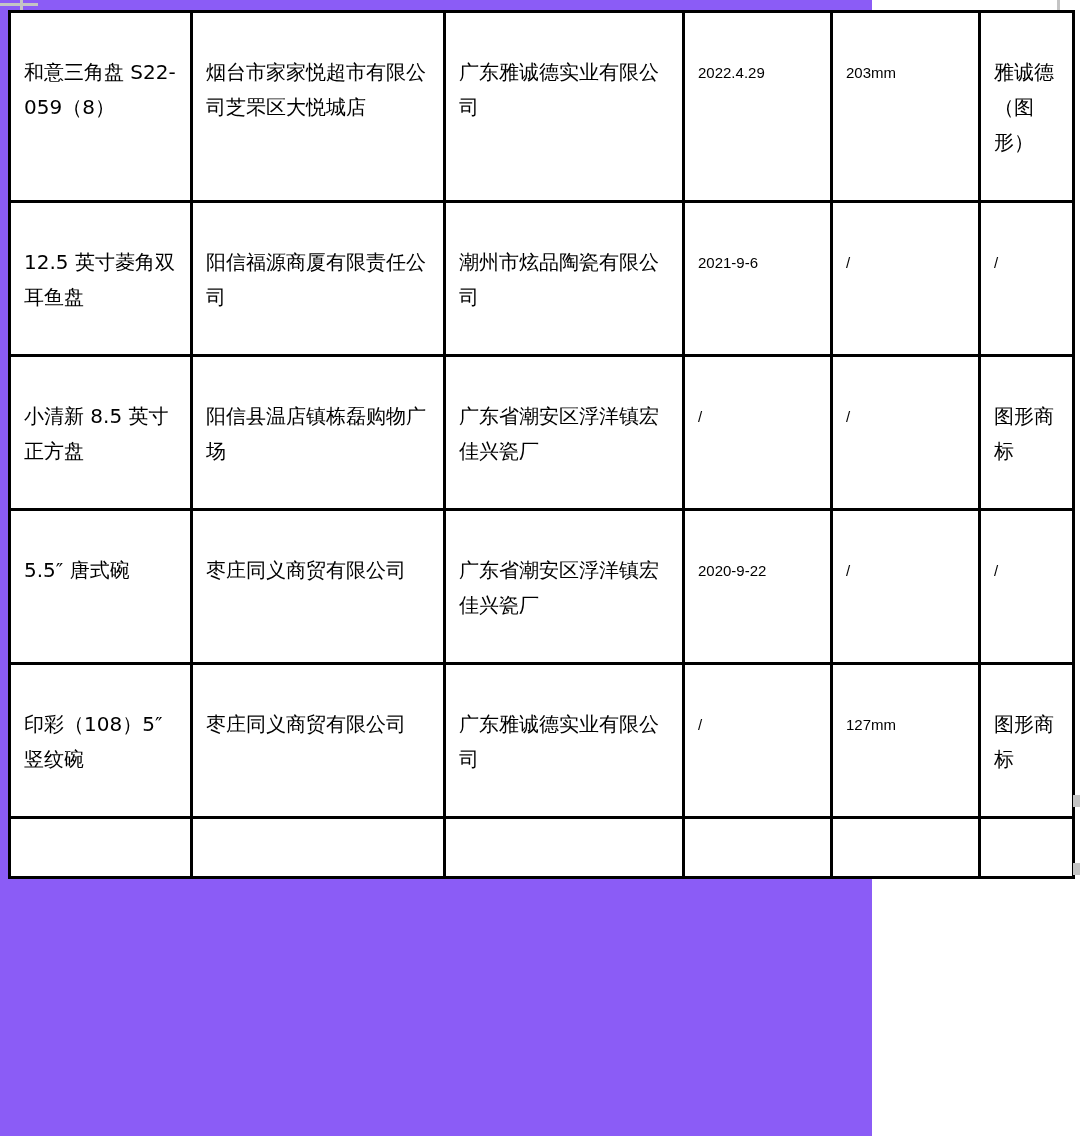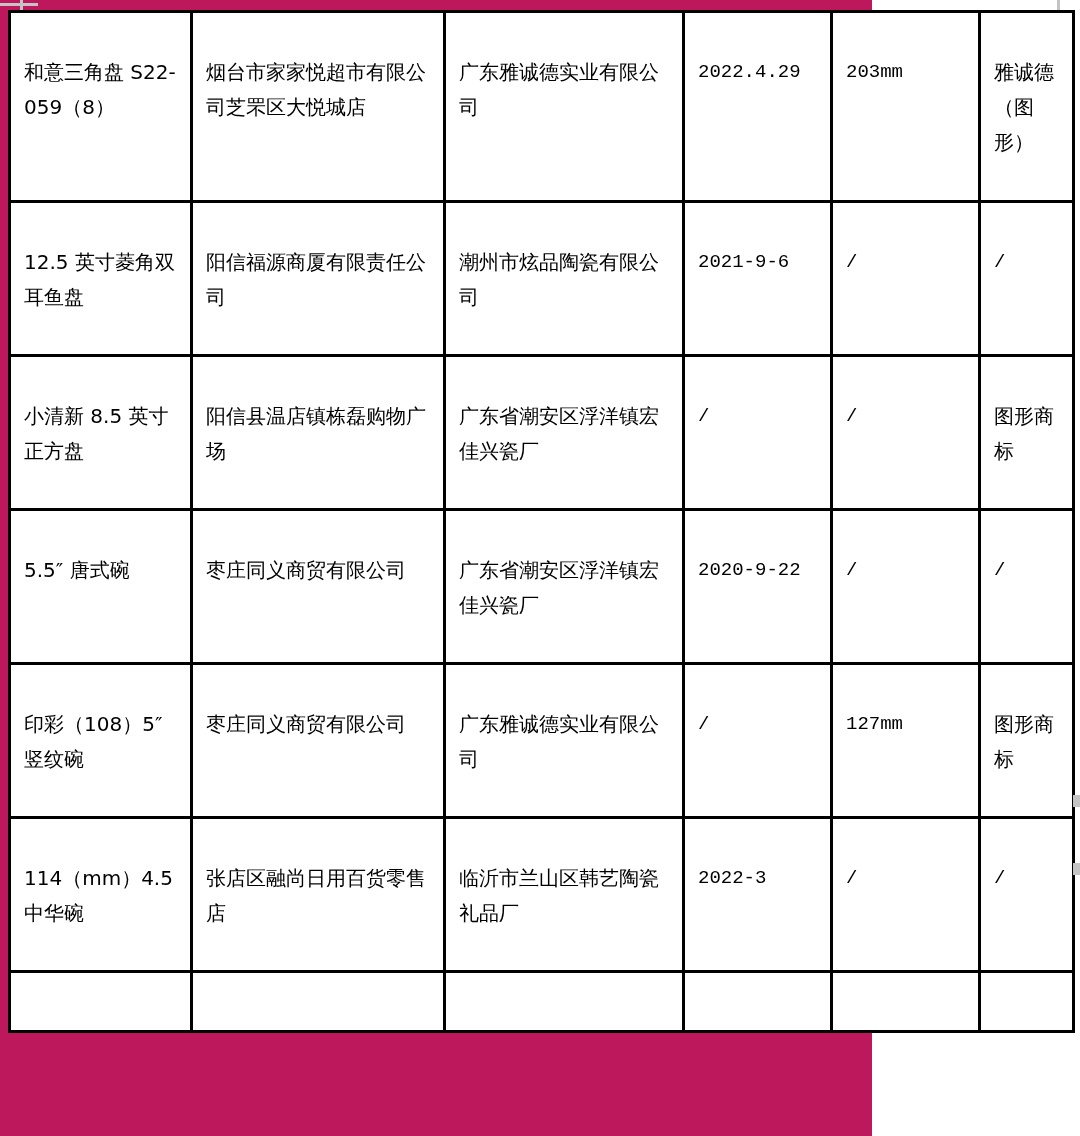--- a/index.html
+++ b/index.html
@@ -8,21 +8,21 @@
     width: 1080px;
     height: 1136px;
     overflow: hidden;
     background: #ffffff;
     font-family: "DejaVu Sans", sans-serif;
   }
   .doc-page {
     position: relative;
     width: 872px;
     height: 1136px;
-    background: #be185d;
+    background: #8b5cf6;
   }
   table.product-table {
     position: absolute;
     left: 8px;
     top: 10px;
     width: 1064px;
     border-collapse: collapse;
     table-layout: fixed;
     border: 3px solid #000000;
   }
@@ -31,22 +31,22 @@
     vertical-align: top;
     padding: 42px 14px 8px 13px;
     font-size: 20px;
     line-height: 35px;
     color: #000000;
     word-break: break-word;
     overflow-wrap: anywhere;
     background: #ffffff;
   }
   table.product-table td.latin {
-    font-family: Liberation Mono, monospace;
-    font-size: 19px;
+    font-family: Liberation Sans, sans-serif;
+    font-size: 15px;
   }
   table.product-table tr       { height: 154px; }
   table.product-table tr.first { height: 190px; }
   table.product-table tr.partial { height: 60px; }
   table.product-table tr.partial td { padding: 6px; }
   col.c1 { width: 182px; }
   col.c2 { width: 253px; }
   col.c3 { width: 239px; }
   col.c4 { width: 148px; }
   col.c5 { width: 148px; }
@@ -109,28 +109,20 @@
           <td class="latin">/</td>
         </tr>
         <tr>
           <td>印彩（108）5″ 竖纹碗</td>
           <td>枣庄同义商贸有限公司</td>
           <td>广东雅诚德实业有限公司</td>
           <td class="latin">/</td>
           <td class="latin">127mm</td>
           <td>图形商标</td>
         </tr>
-        <tr>
-          <td>114（mm）4.5 中华碗</td>
-          <td>张店区融尚日用百货零售店</td>
-          <td>临沂市兰山区韩艺陶瓷礼品厂</td>
-          <td class="latin">2022-3</td>
-          <td class="latin">/</td>
-          <td class="latin">/</td>
-        </tr>
         <tr class="partial">
           <td></td>
           <td></td>
           <td></td>
           <td></td>
           <td></td>
           <td></td>
         </tr>
       </tbody>
   </table>

